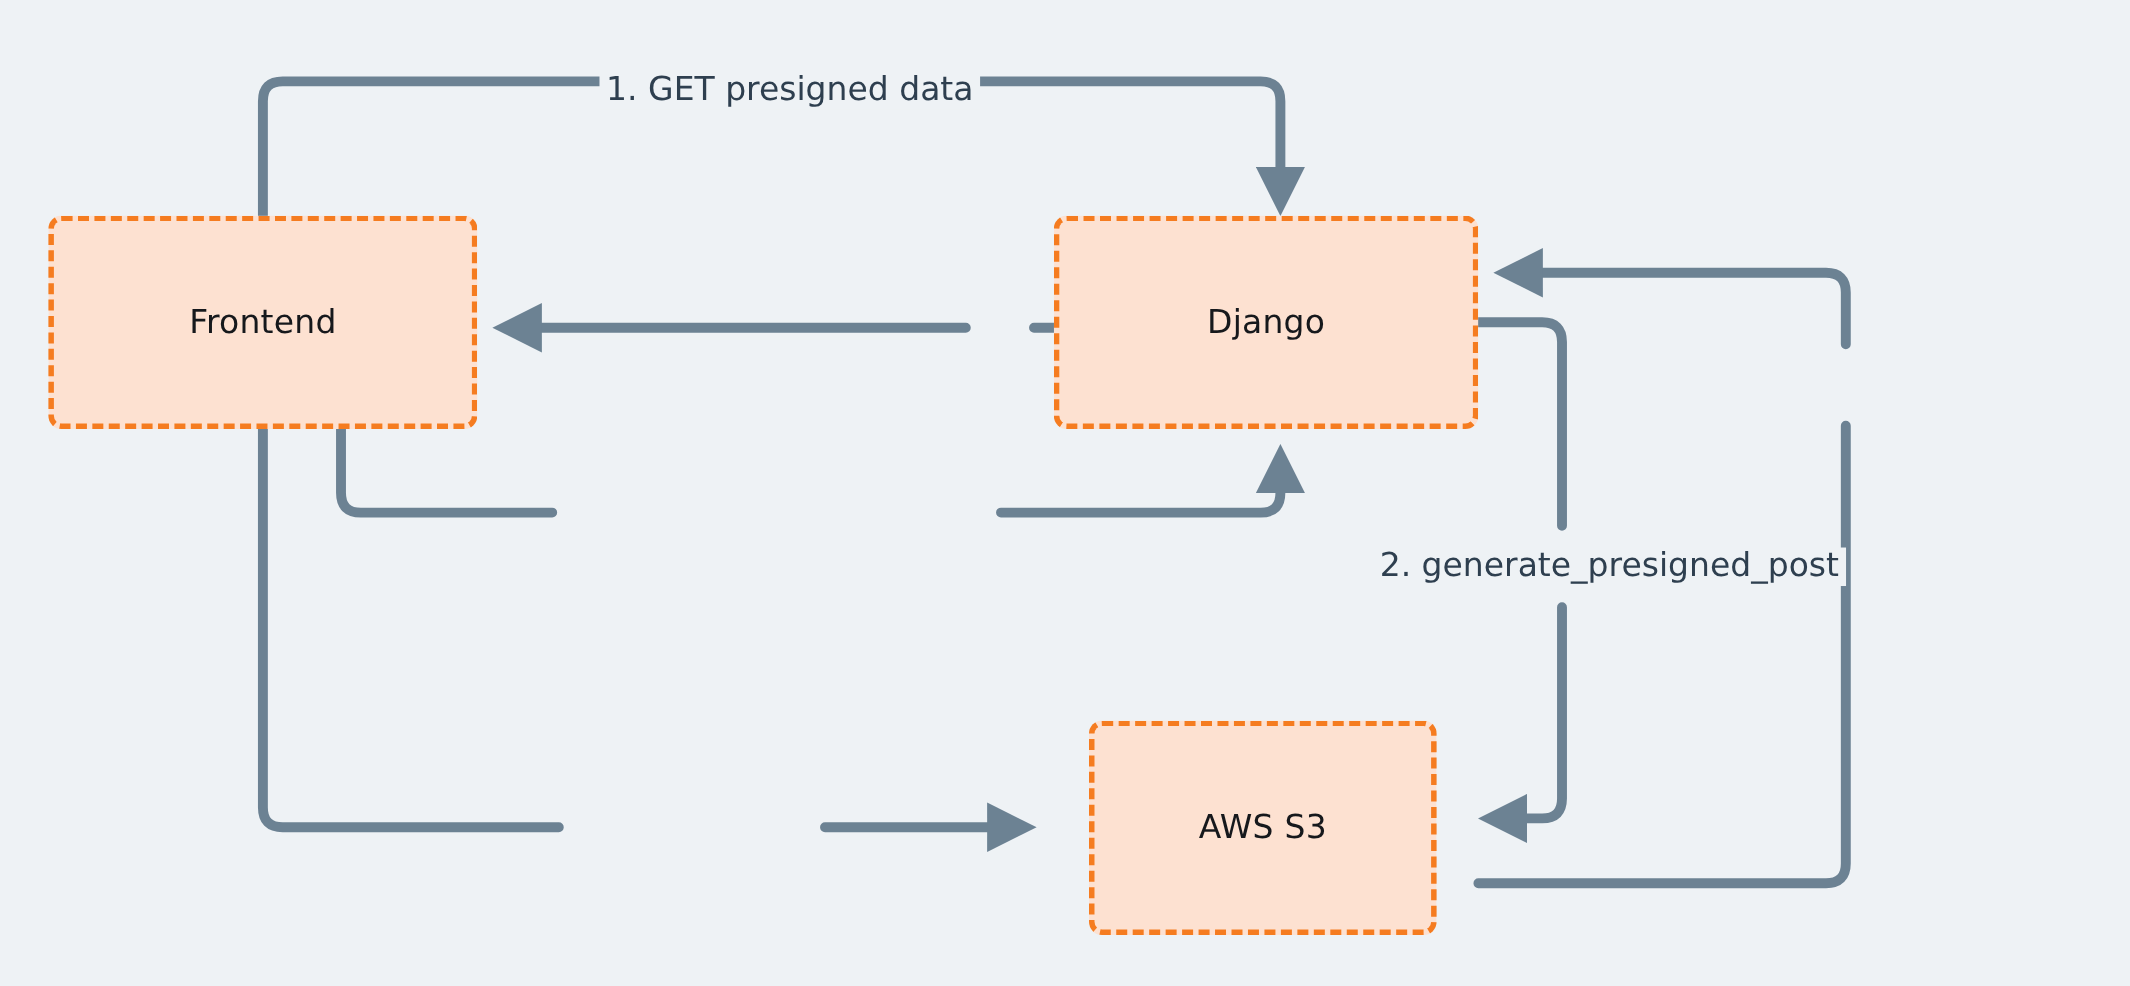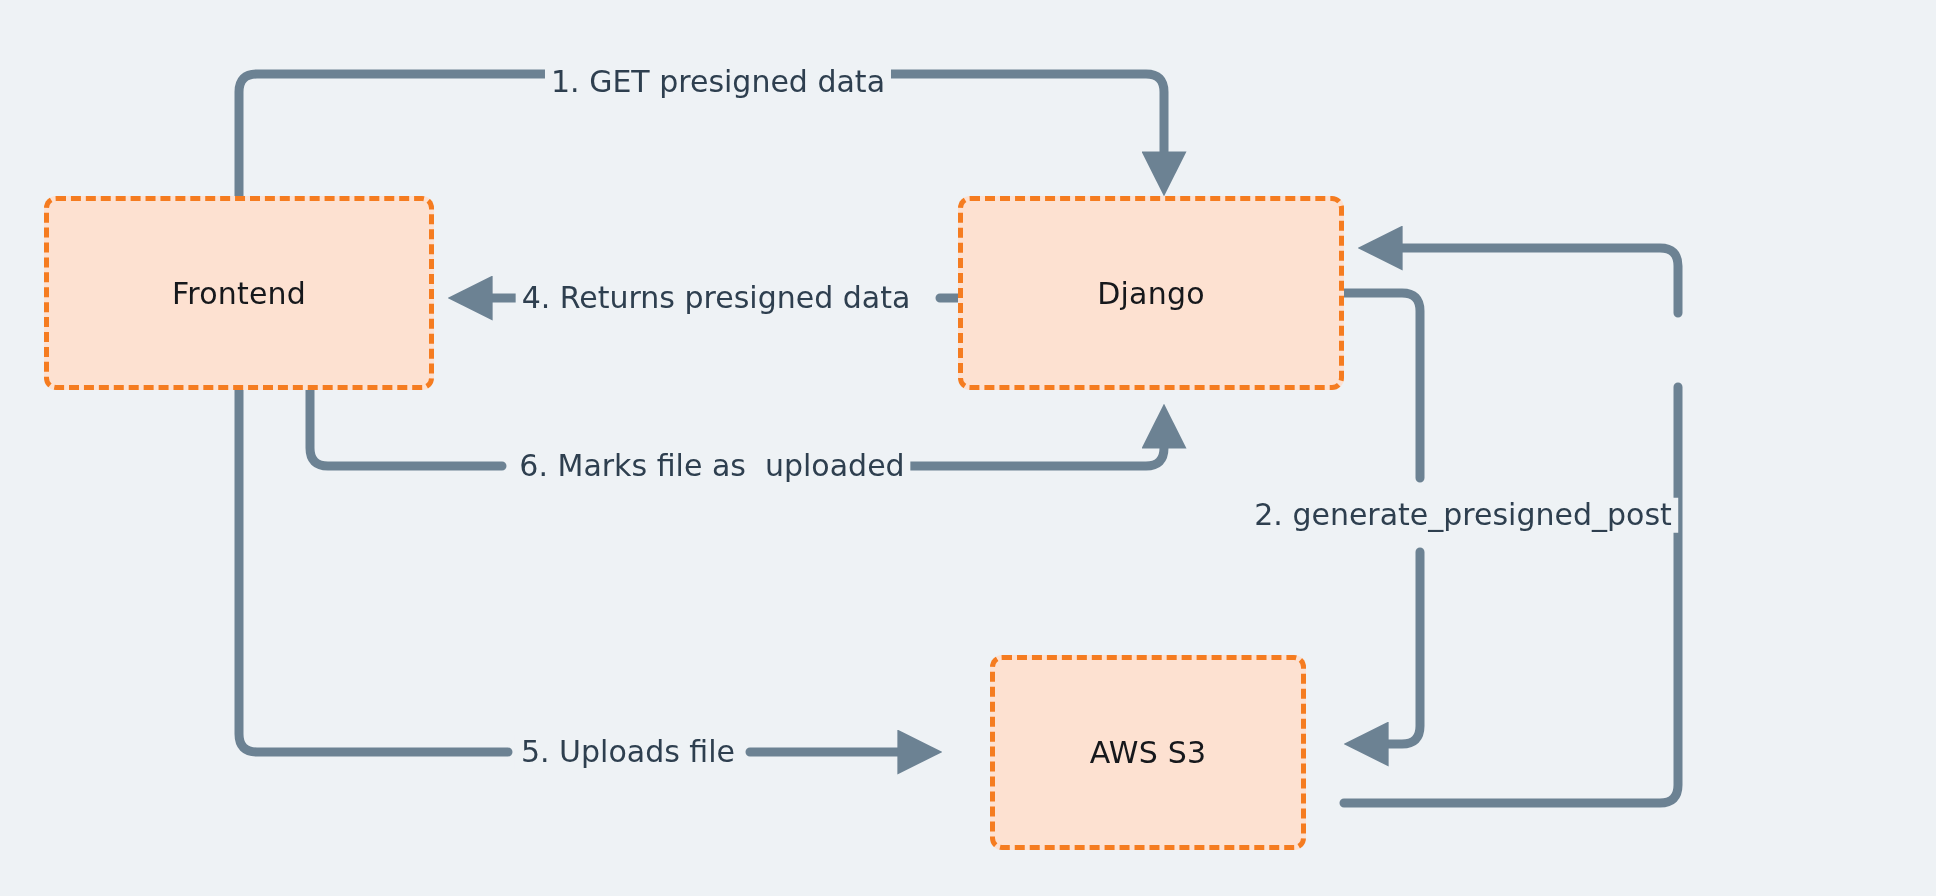--- a/index.html
+++ b/index.html
@@ -91,19 +91,16 @@
 
   <div class="node" style="left:958px; top:655px; width:316px; height:195px;margin-left:32px;">
     <span class="node-label">AWS S3</span>
   </div>
 
   <div class="edge-label" style="left:718px; top:82px;">1. GET presigned data</div>
 
   <div class="edge-label" style="left:1463px; top:515px;">2. generate_presigned_post</div>
 
 
-  <div class="edge-label" style="left:716px; top:298px;">4. Returns presigned data</div>
 
-  <div class="edge-label" style="left:628px; top:752px;">5. Uploads file</div>
 
-  <div class="edge-label" style="left:712px; top:466px;">6. Marks file as  uploaded</div>
 
 </div>
 
 </body></html>

